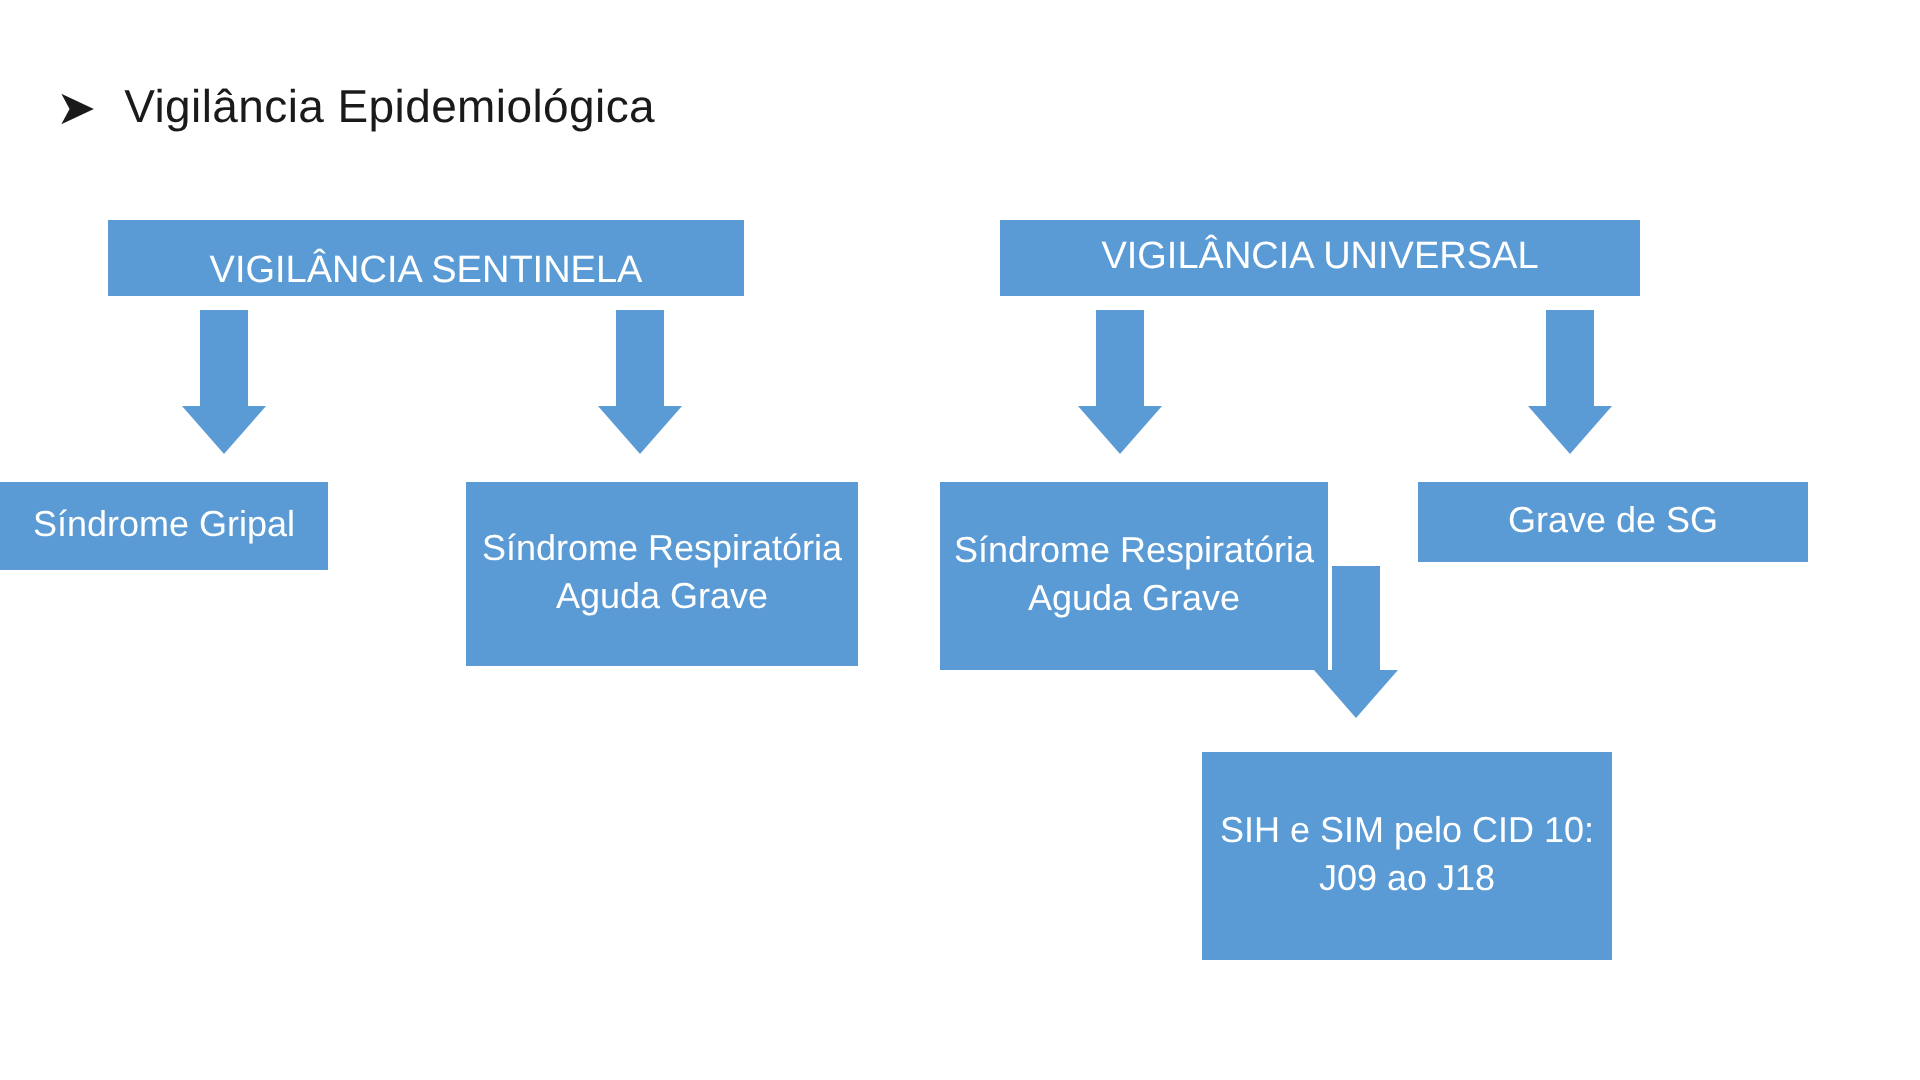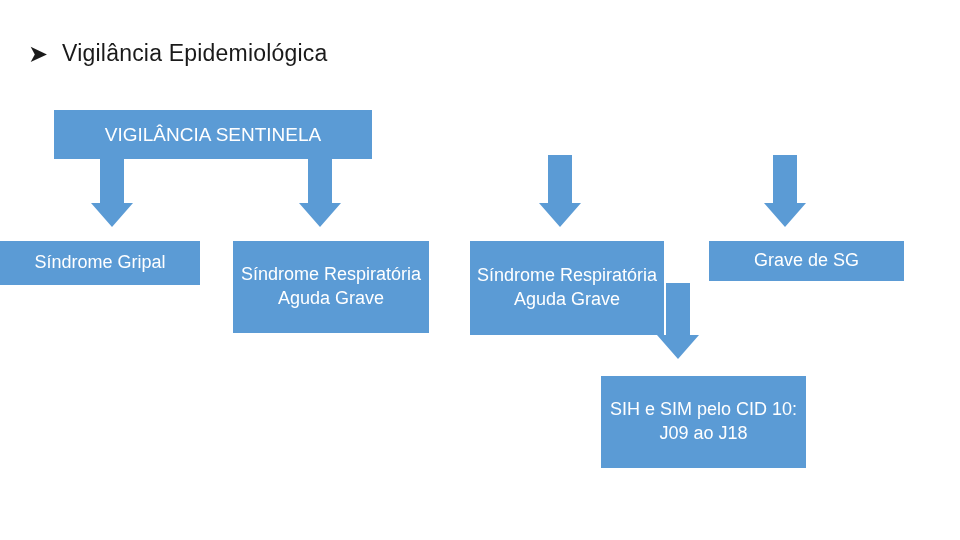--- a/index.html
+++ b/index.html
@@ -83,24 +83,27 @@
 </head>
 <body>
 
 <div id="canvas">
 
   <div class="title-row">
     <div class="title-bullet">➤</div>
     <div class="title-text">Vigilância Epidemiológica</div>
   </div>
 
-  <div class="box header-box" style="left:54px; top:110px; width:318px; height:49px;">
+  <div class="box header-box" style="left:54px; top:110px; width:318px; height:38px;align-items:flex-end;">
     <span>VIGILÂNCIA SENTINELA</span>
   </div>
 
+  <div class="box header-box" style="left:500px; top:110px; width:320px; height:38px;">
+    <span>VIGILÂNCIA UNIVERSAL</span>
+  </div>
 
   <div class="arrow" style="left:84px; top:155px; width:56px; height:72px;">
     <div class="shaft" style="width:24px; height:50px;"></div>
     <div class="head" style="top:48px;"></div>
   </div>
 
   <div class="arrow" style="left:292px; top:155px; width:56px; height:72px;">
     <div class="shaft" style="width:24px; height:50px;"></div>
     <div class="head" style="top:48px;"></div>
   </div>
@@ -108,38 +111,38 @@
   <div class="arrow" style="left:532px; top:155px; width:56px; height:72px;">
     <div class="shaft" style="width:24px; height:50px;"></div>
     <div class="head" style="top:48px;"></div>
   </div>
 
   <div class="arrow" style="left:757px; top:155px; width:56px; height:72px;">
     <div class="shaft" style="width:24px; height:50px;"></div>
     <div class="head" style="top:48px;"></div>
   </div>
 
-  <div class="box leaf-box" style="left:0px; top:241px; width:200px; height:44px;">
+  <div class="box leaf-box" style="left:0px; top:241px; width:164px; height:44px;">
     <span>Síndrome Gripal</span>
   </div>
 
   <div class="box leaf-box" style="left:233px; top:241px; width:196px; height:92px;">
     <span>Síndrome Respiratória Aguda Grave</span>
   </div>
 
   <div class="box leaf-box" style="left:470px; top:241px; width:194px; height:94px;">
     <span>Síndrome Respiratória Aguda Grave</span>
   </div>
 
   <div class="box leaf-box" style="left:709px; top:241px; width:195px; height:40px;">
     <span>Grave de SG</span>
   </div>
 
   <div class="arrow" style="left:650px; top:283px; width:56px; height:76px;">
     <div class="shaft" style="width:24px; height:54px;"></div>
     <div class="head" style="top:52px;"></div>
   </div>
 
-  <div class="box leaf-box" style="left:601px; top:376px; width:205px; height:92px;">
+  <div class="box leaf-box" style="left:601px; top:376px; width:205px; height:104px;">
     <span>SIH e SIM pelo CID 10: J09 ao J18</span>
   </div>
 
 </div>
 
 </body></html>

